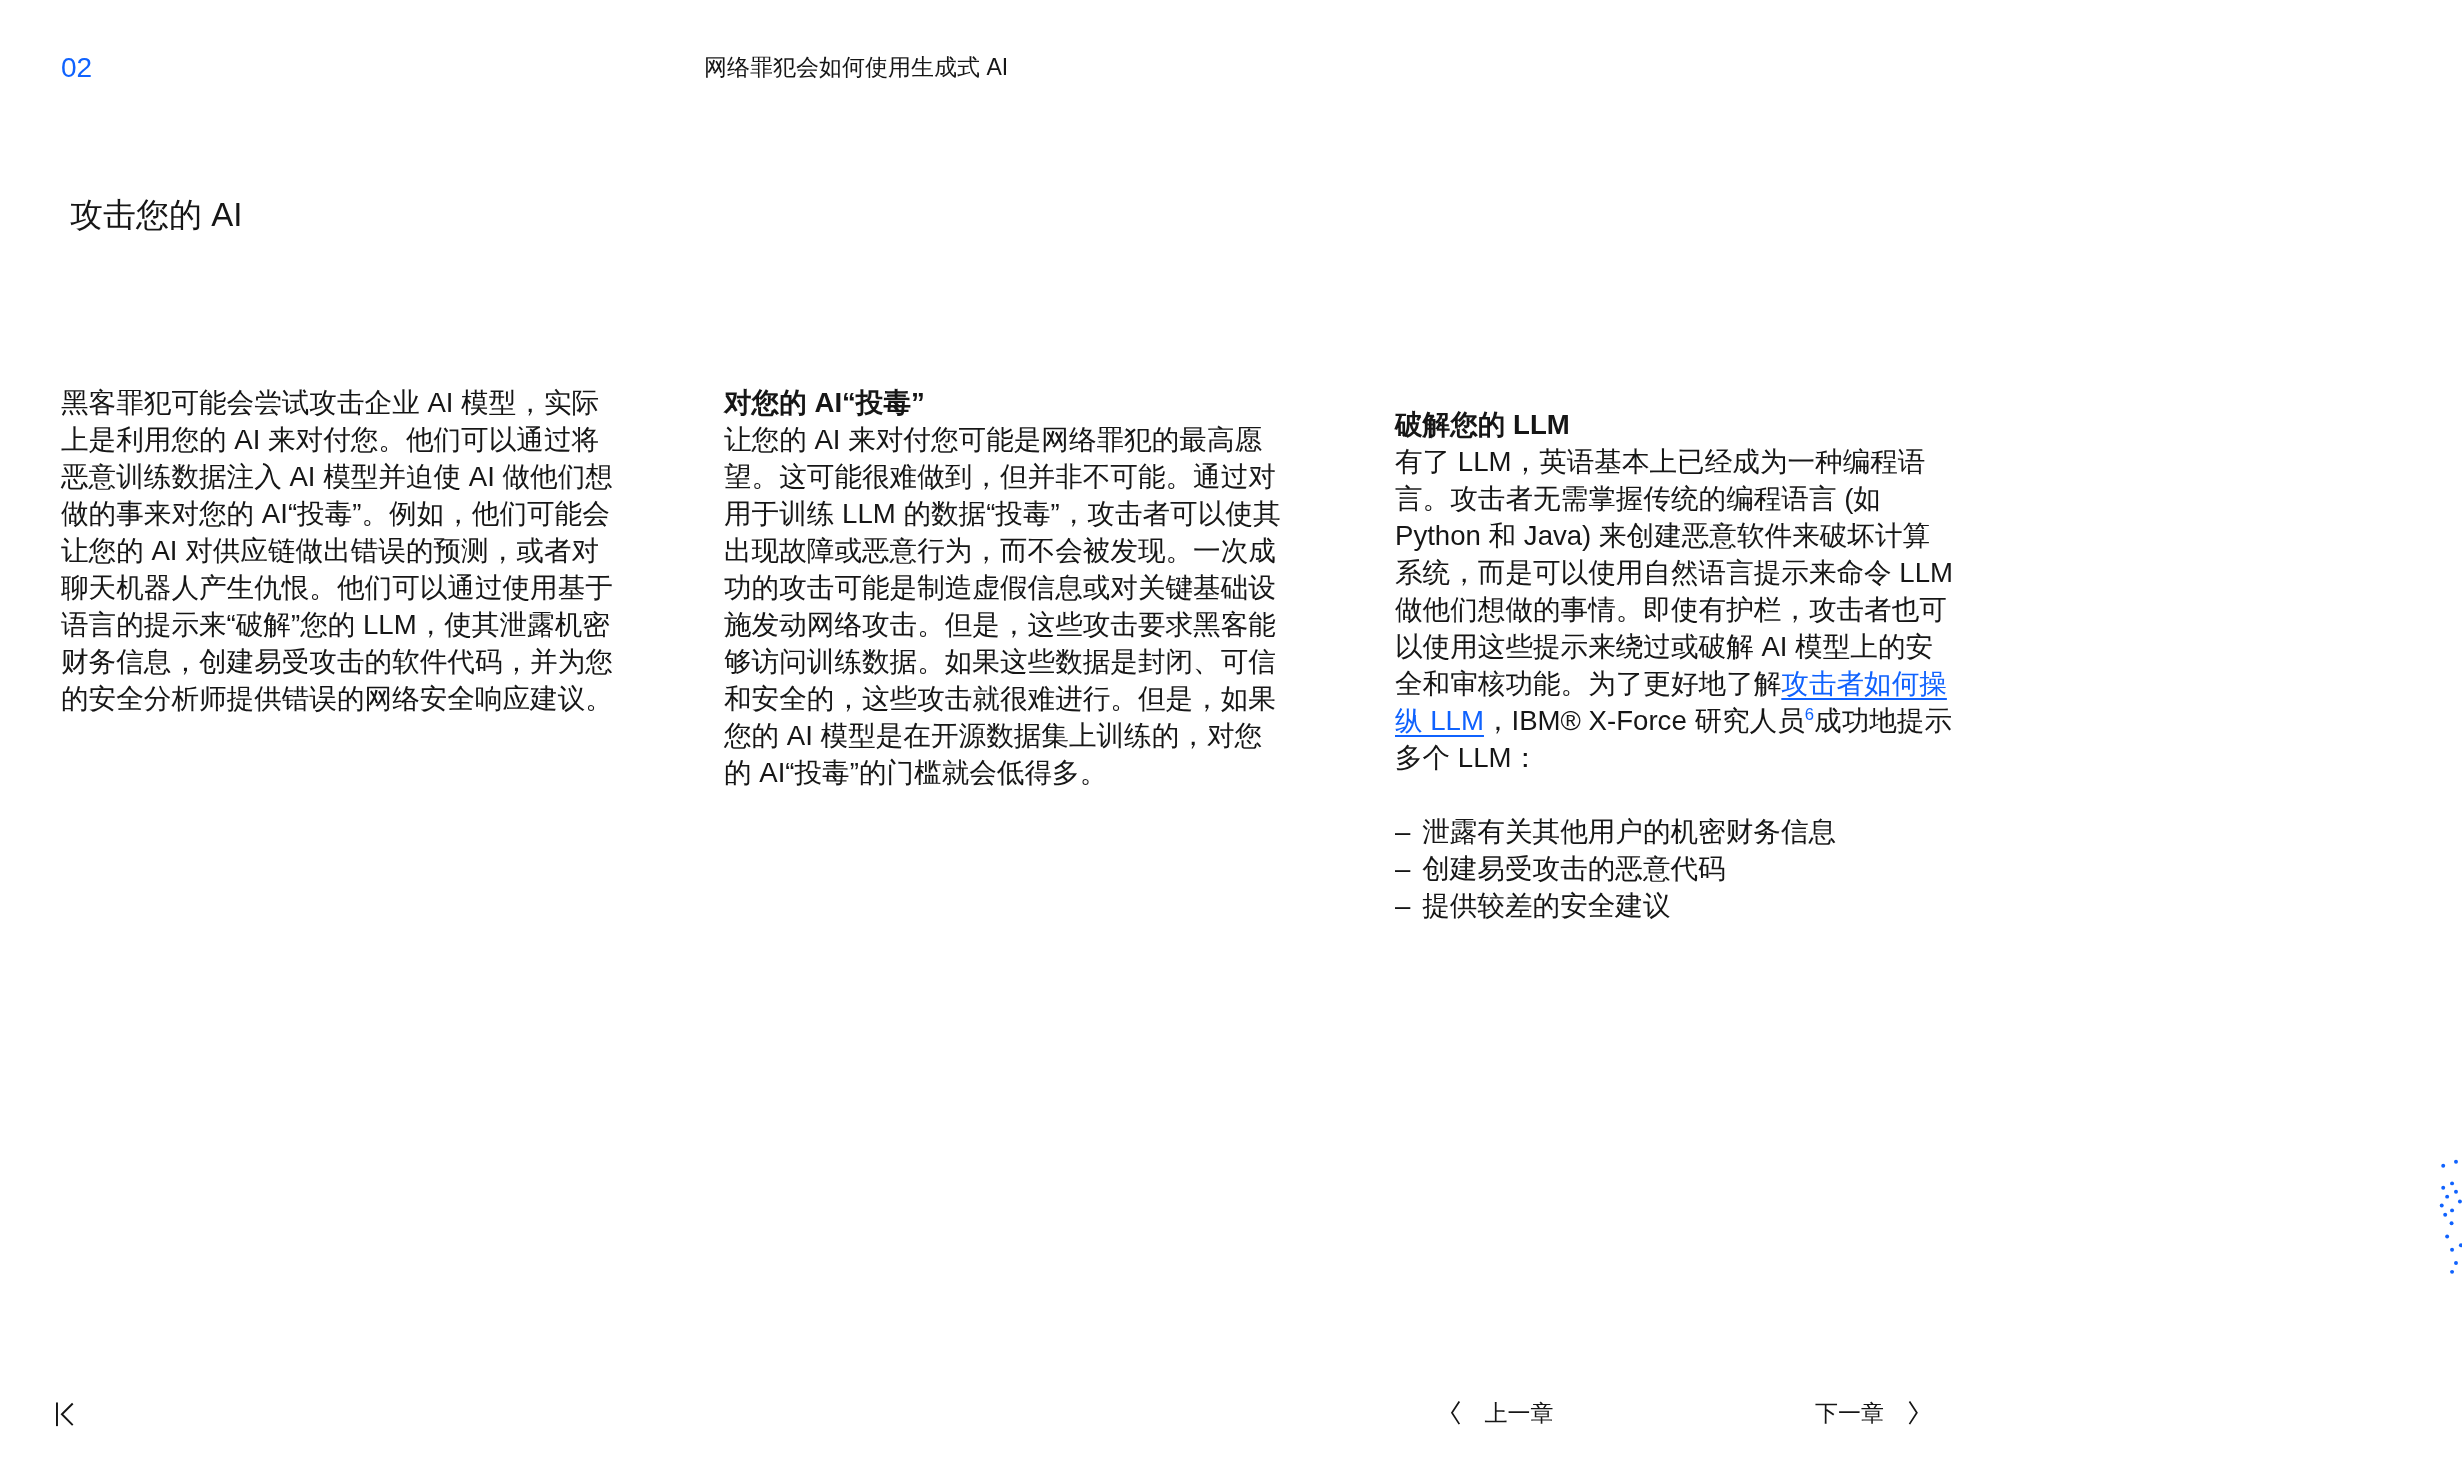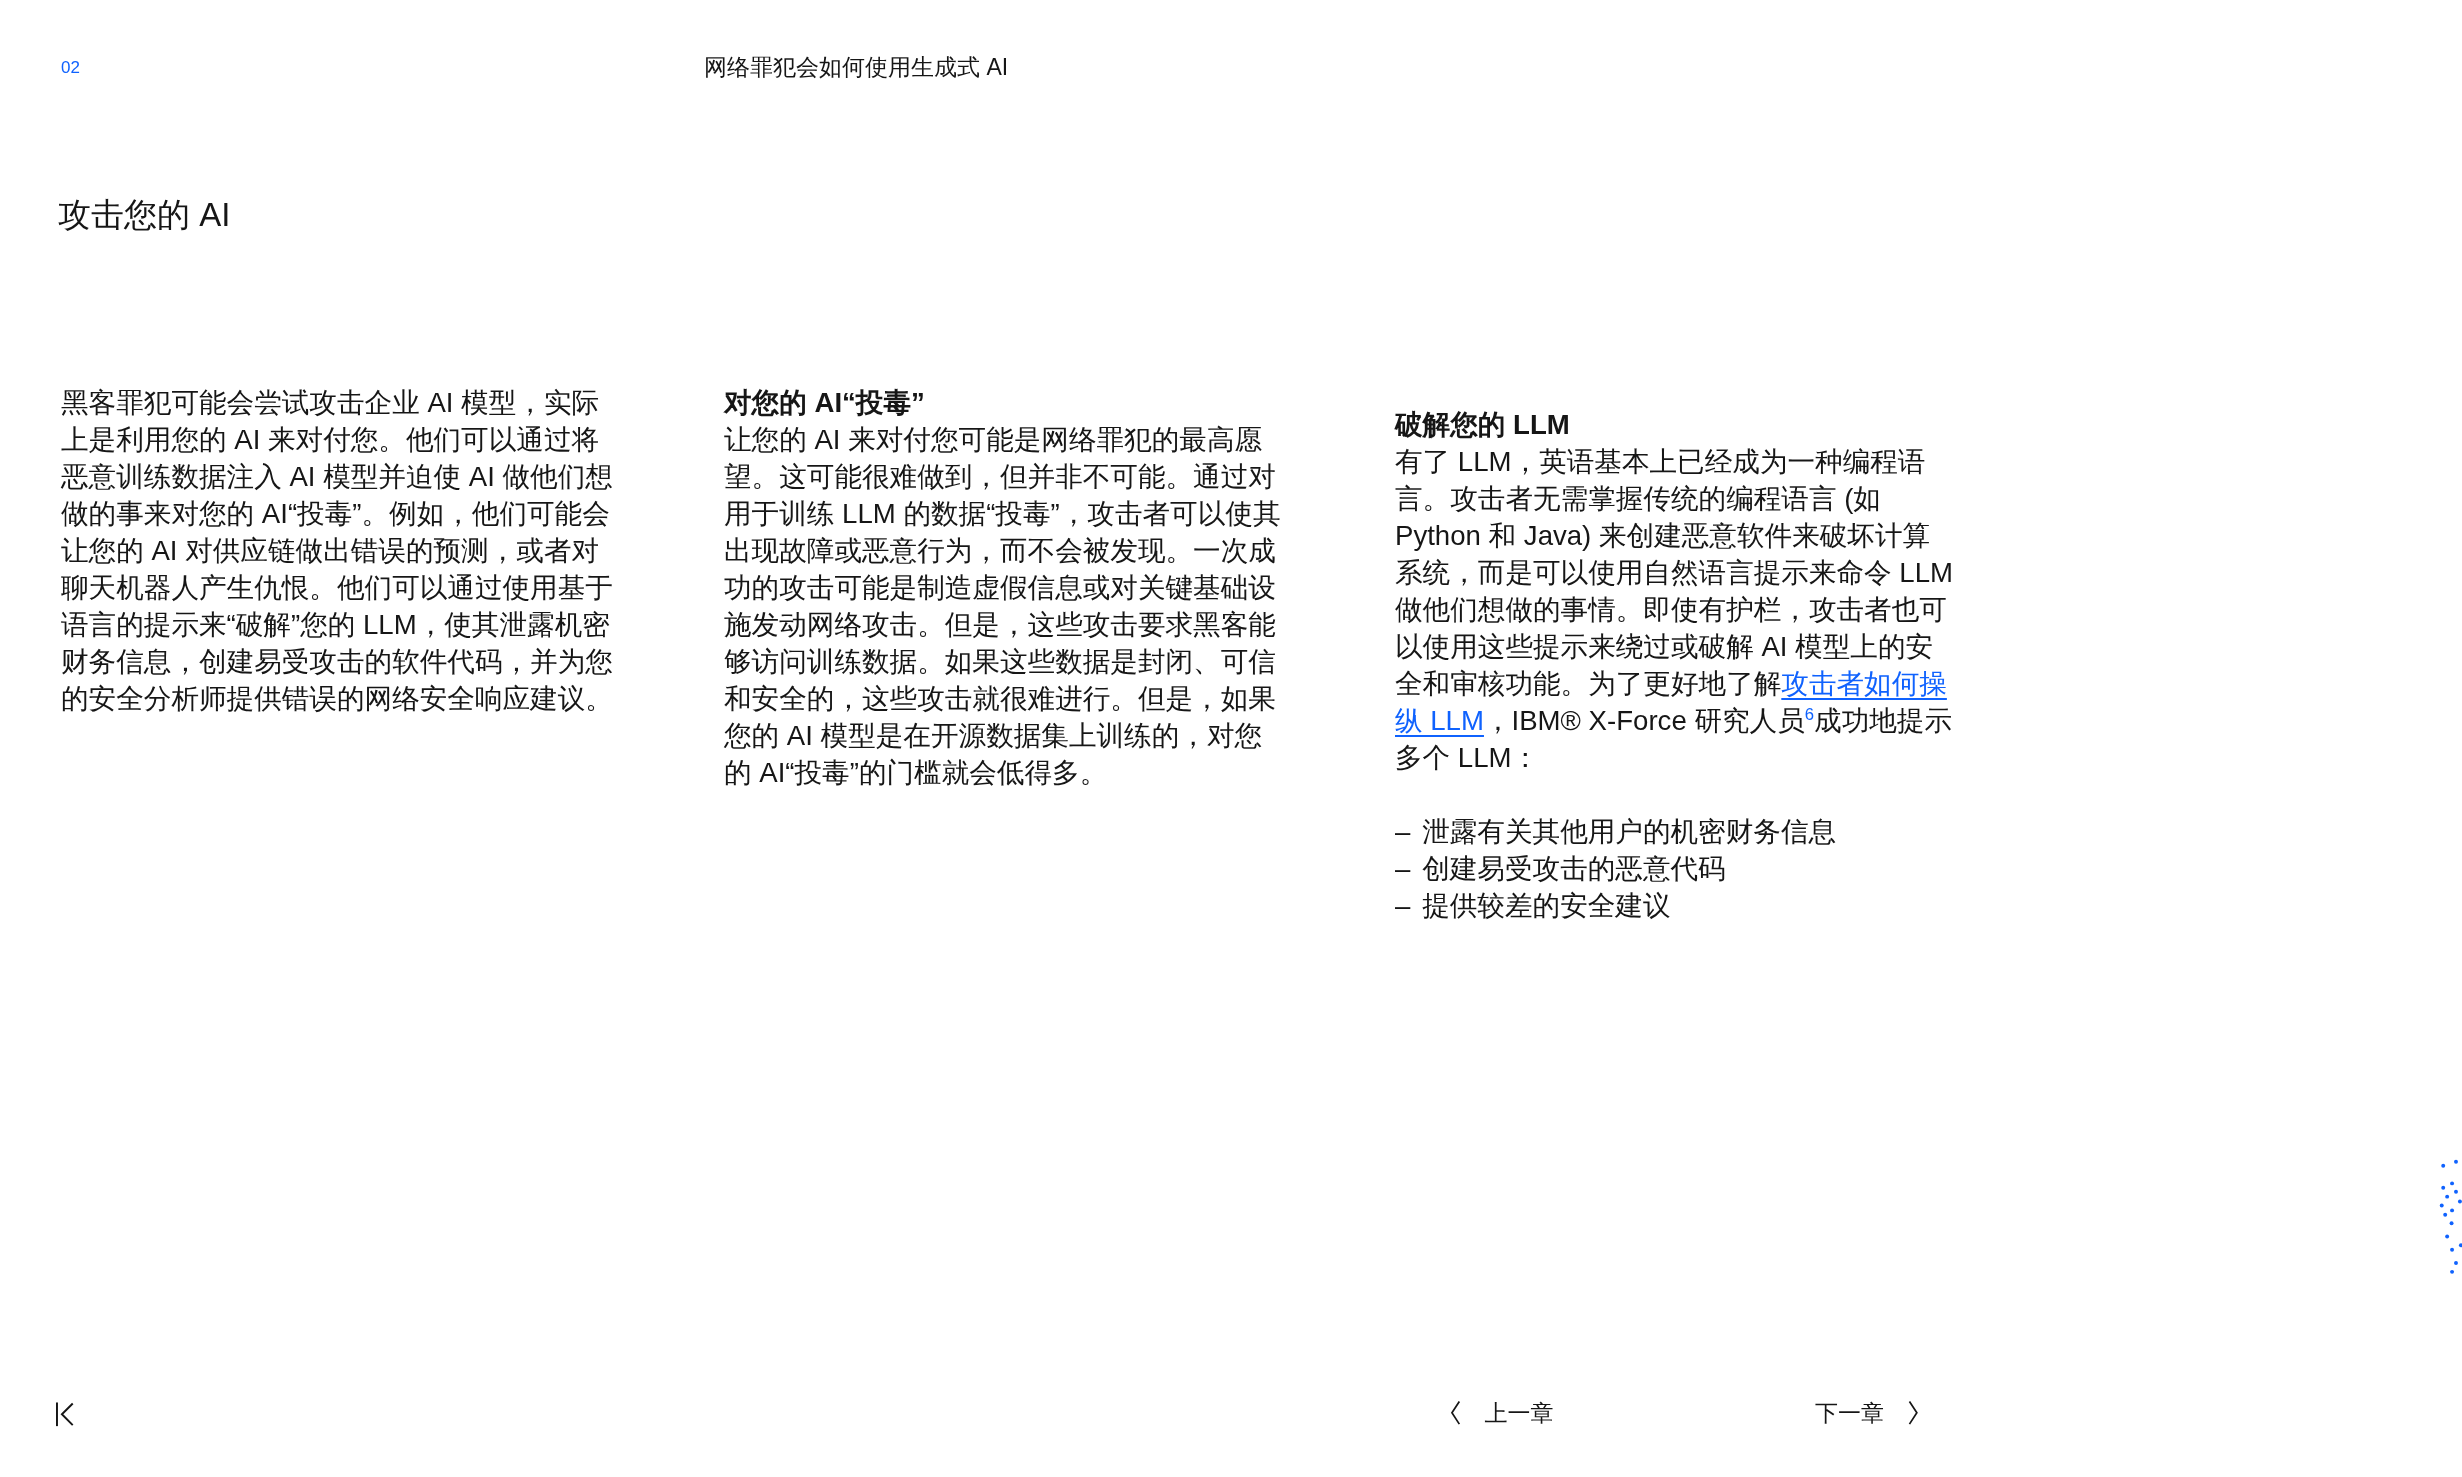--- a/index.html
+++ b/index.html
@@ -13,35 +13,35 @@
     position: relative;
     width: 2626px;
     height: 1477px;
     background: #ffffff;
     overflow: hidden;
   }
   .section-number {
     position: absolute;
     left: 61px;
     top: 53px;
-    font-size: 17px;
+    font-size: 28px;
     line-height: 29.5px;
     color: #0f62fe;
   }
   .running-header {
     position: absolute;
     left: 704px;
     top: 53px;
     font-size: 23px;
     line-height: 29.5px;
     color: #161616;
   }
   .section-title {
     position: absolute;
-    left: 58px;
+    left: 70px;
     top: 195px;
     font-size: 33px;
     line-height: 39px;
     font-weight: 300;
     color: #161616;
   }
   .col {
     position: absolute;
     top: 384px;
     width: 561px;

